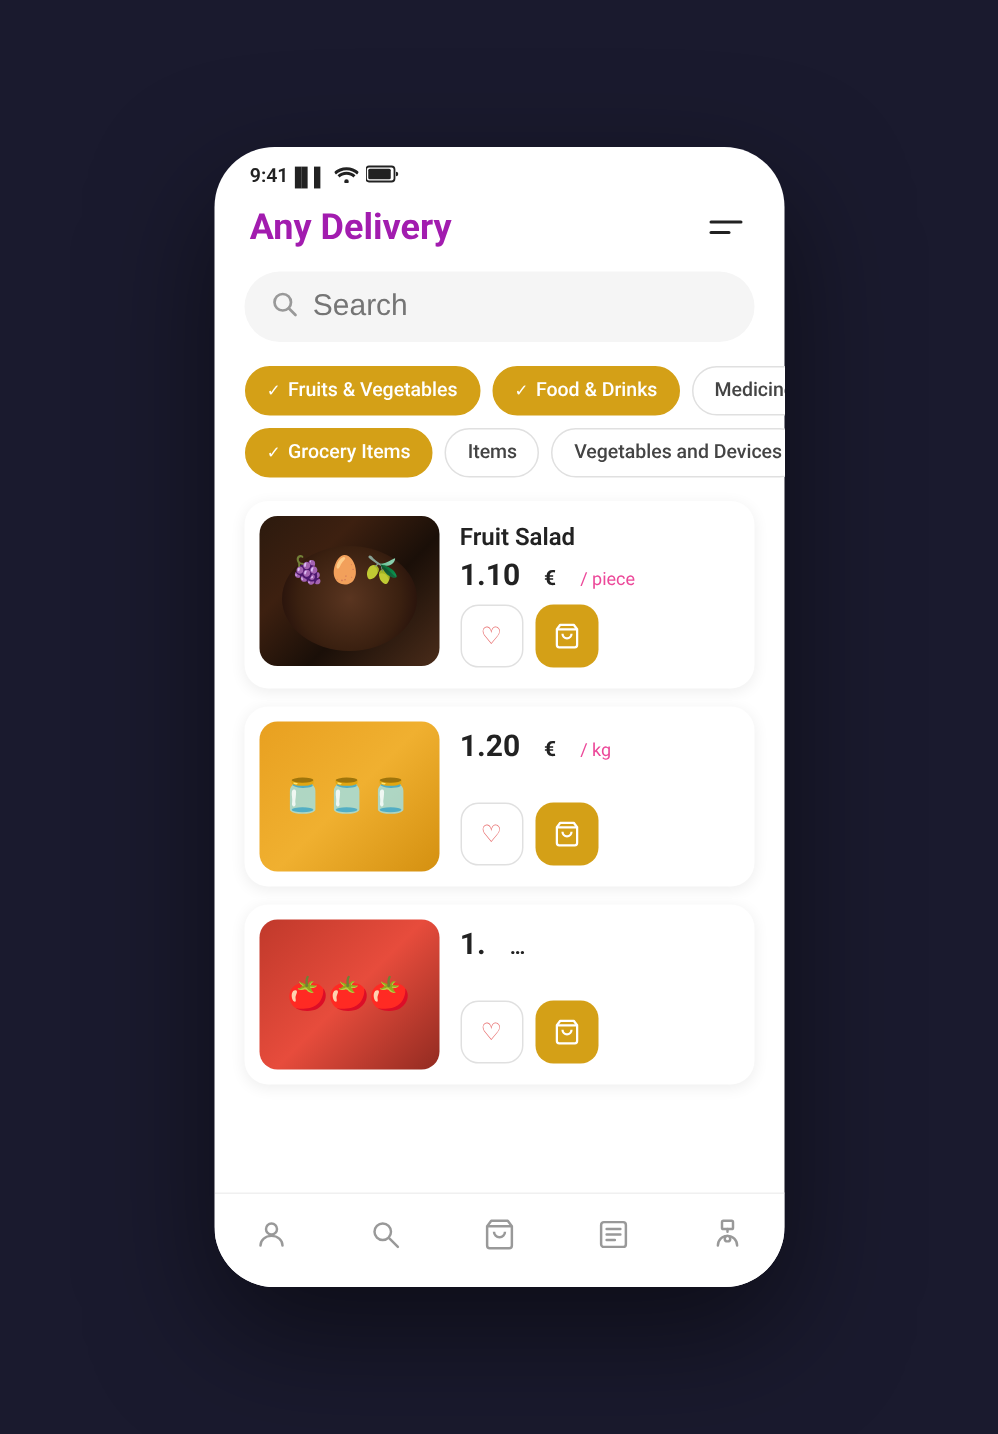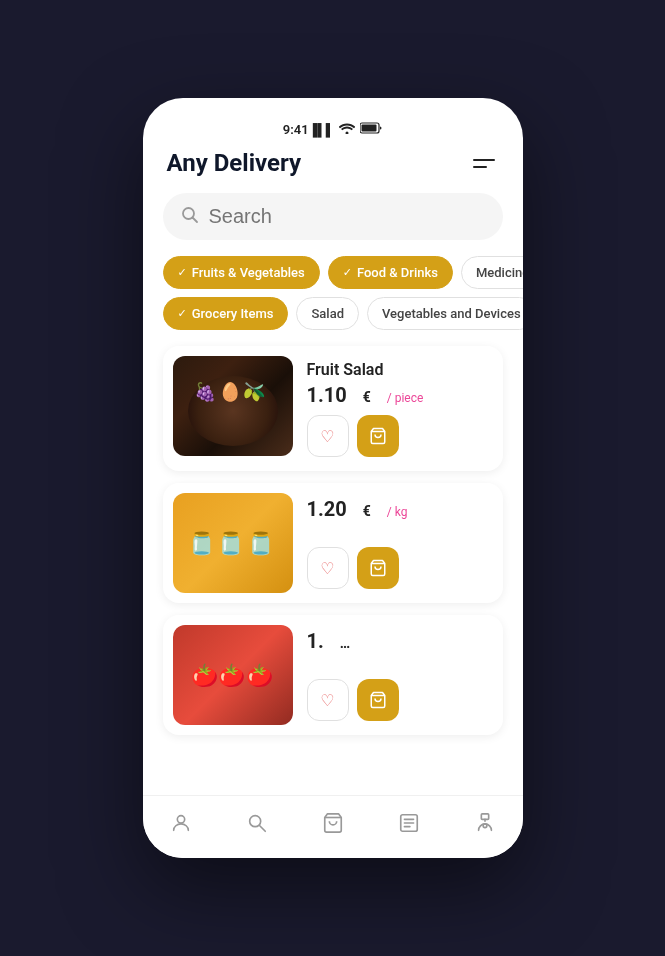--- a/index.html
+++ b/index.html
@@ -19,47 +19,46 @@
       min-height: 760px;
       background: #fff;
       border-radius: 40px;
       box-shadow: 0 30px 80px rgba(0,0,0,0.5);
       overflow: hidden;
       position: relative;
     }
 
     .status-bar {
       display: flex;
-      justify-content: center;
+      justify-content: flex-start;
       align-items: center;
       padding: 12px 24px 4px;
       font-size: 13px;
       font-weight: 600;
       color: #222;
-      margin-top: 12px;
     }
 
     .status-icons {
       display: flex;
       align-items: center;
       gap: 5px;
       font-size: 12px;
     }
 
     .header {
       display: flex;
       justify-content: space-between;
       align-items: center;
       padding: 8px 24px 16px;
     }
 
     .header-title {
       font-size: 24px;
       font-weight: 700;
-      color: #0f172a;
+      color: #a21caf;
     }
 
     .menu-icon {
       display: flex;
       flex-direction: column;
       gap: 5px;
       cursor: pointer;
       padding: 4px;
     }
 
@@ -362,21 +361,21 @@
       <span>Medicine</span>
     </div>
   </div>
 
   <div class="filter-row">
     <div class="filter-chip active">
       <span class="check">✓</span>
       <span>Grocery Items</span>
     </div>
     <div class="filter-chip">
-      <span>Salad</span>
+      <span>Items</span>
     </div>
     <div class="filter-chip">
       <span>Vegetables and Devices</span>
     </div>
   </div>
 
   <div class="product-list">
 
     <div class="product-card">
       <div class="product-image img-fruit-salad"></div>

